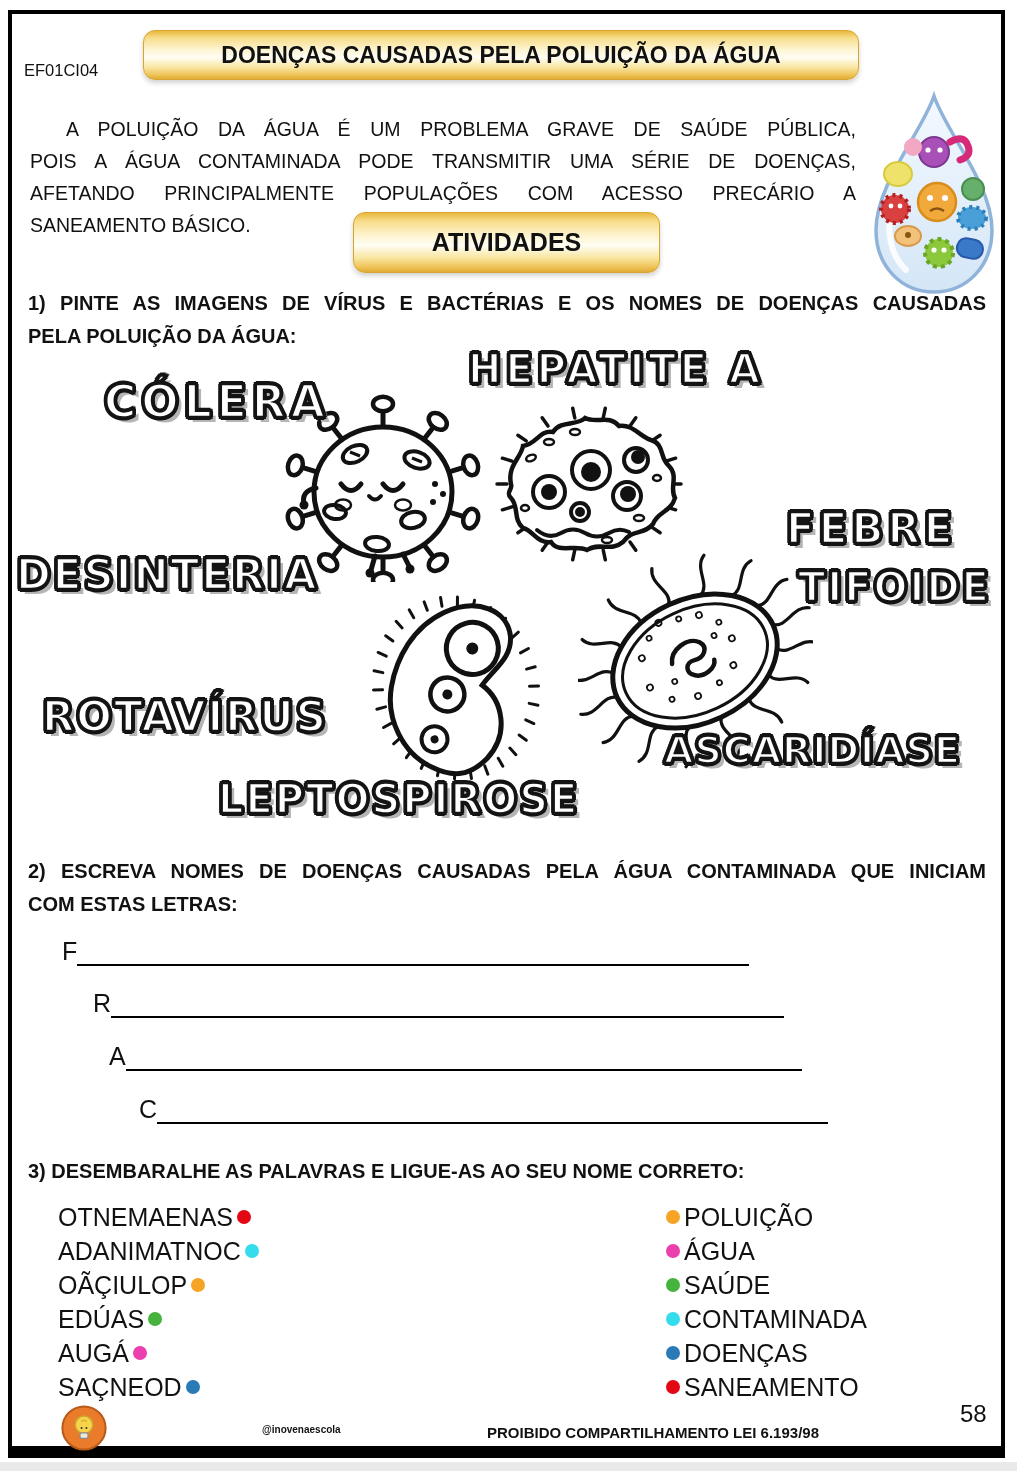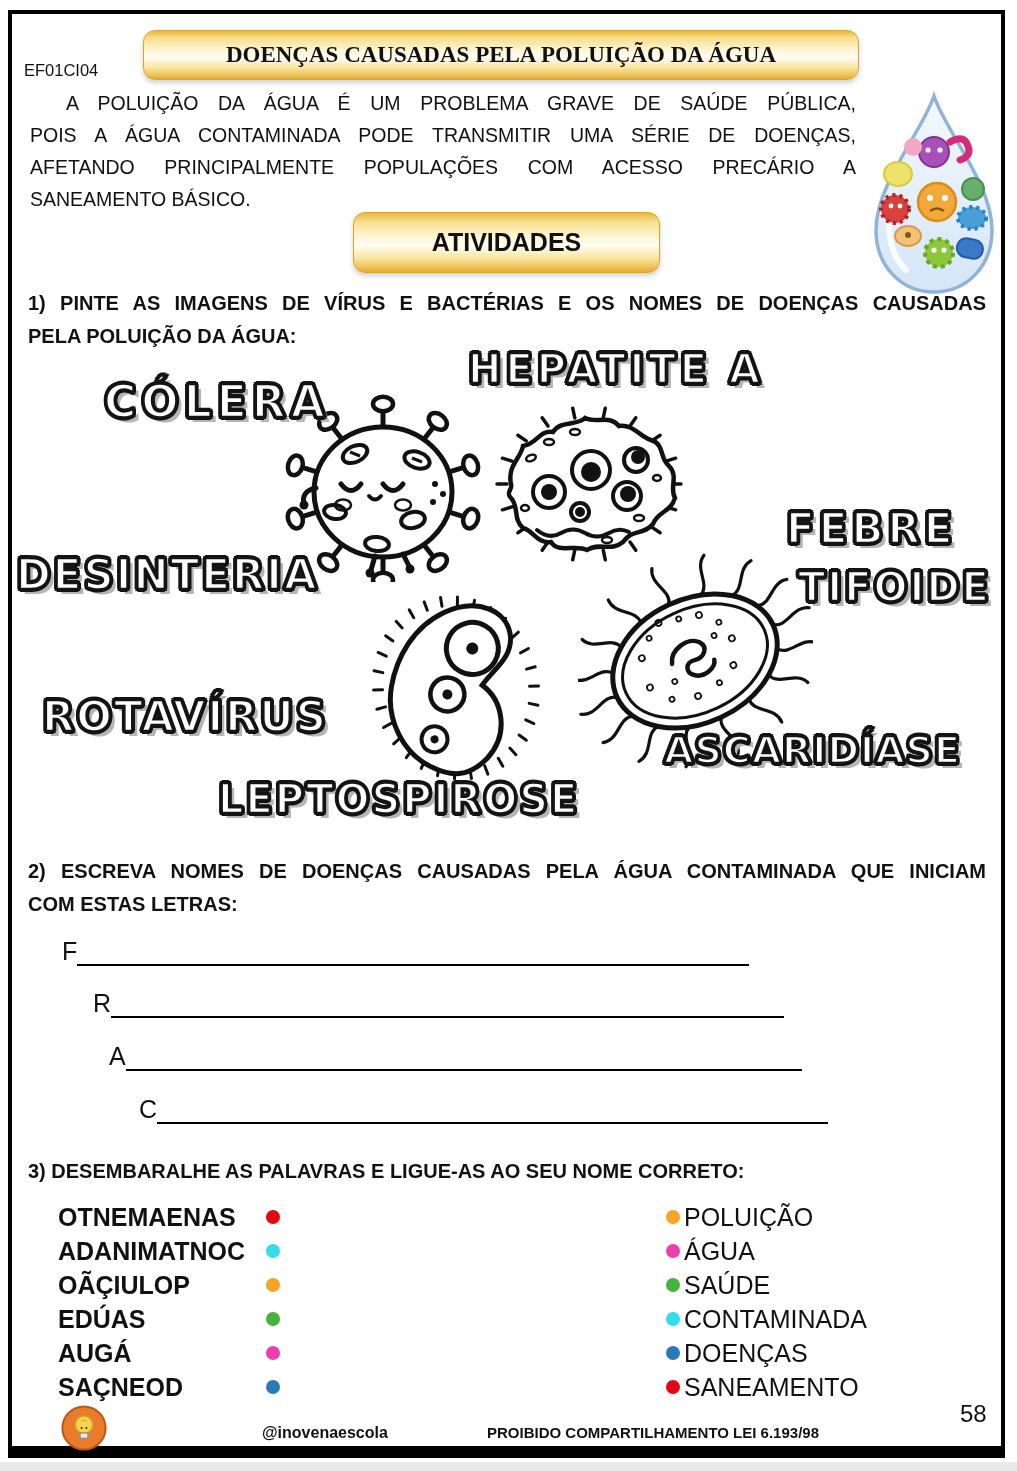--- a/index.html
+++ b/index.html
@@ -7,24 +7,24 @@
         font-family:"Liberation Sans",sans-serif;color:#111;}
   #frame{position:absolute;left:8px;top:10px;width:997px;height:1448px;box-sizing:border-box;
          border:4px solid #000;border-bottom-width:12px;}
   .bottom-strip{position:absolute;left:0;right:0;bottom:0;height:9px;background:#e9e9e9;}
 
   #code{position:absolute;left:24px;top:61px;font-size:16.5px;}
 
   .gold-banner{position:absolute;box-sizing:border-box;border:1px solid #d8a62f;border-radius:12px;
     background:linear-gradient(180deg,#e9b93d 0%,#f7dc8a 14%,#fdf4cf 38%,#fffdf4 55%,#f9e6a0 76%,#eec256 92%,#e0ad36 100%);
     box-shadow:0 3px 5px rgba(0,0,0,.18);display:flex;align-items:center;justify-content:center;}
-  #title-banner{left:143px;top:30px;width:716px;height:50px;font-size:23px;font-weight:bold;font-family:Liberation Serif, serif;}
+  #title-banner{left:143px;top:30px;width:716px;height:50px;font-size:23px;font-weight:bold;}
   #ativ-banner{left:353px;top:212px;width:307px;height:61px;font-size:25px;font-weight:bold;}
 
-  #intro{position:absolute;left:30px;top:87px;width:826px;font-size:19.5px;line-height:32px;}
+  #intro{position:absolute;left:30px;top:113px;width:826px;font-size:19.5px;line-height:32px;}
   .jl{text-align:justify;text-align-last:justify;}
   .indent{text-indent:36px;}
 
   .act-head{position:absolute;width:958px;font-size:20px;font-weight:bold;line-height:33px;}
   #a1-head{left:28px;top:287px;}
   #a2-head{left:28px;top:855px;}
   #a3-head{left:28px;top:1155px;width:980px;}
 
   #figure{position:absolute;left:0;top:340px;width:1017px;height:516px;}
   .bubble{position:absolute;font-family:"DejaVu Sans",sans-serif;font-weight:800;color:#fff;
@@ -54,27 +54,27 @@
   .write-row .rule{display:inline-block;height:30px;border-bottom:2.5px solid #000;}
   #row-f{left:62px;top:934px;}  #row-f .rule{width:672px;}
   #row-r{left:93px;top:986px;}  #row-r .rule{width:673px;}
   #row-a{left:109px;top:1039px;} #row-a .rule{width:676px;}
   #row-c{left:139px;top:1092px;} #row-c .rule{width:671px;}
 
   .match-col{position:absolute;}
   #col-left{left:58px;top:1200px;width:222px;}
   #col-right{left:666px;top:1200px;width:320px;}
   .match-row{display:flex;align-items:center;height:34px;font-size:25px;}
-  #col-left .match-row{justify-content:space-between;font-weight:bold;}
+  #col-left .match-row{justify-content:flex-start;}
   .dot{width:14px;height:14px;border-radius:50%;display:inline-block;flex:none;}
   #col-left .dot{margin-left:4px;}
   #col-right .dot{margin-right:4px;}
 
   #logo{position:absolute;left:60px;top:1404px;}
-  #handle{position:absolute;left:262px;top:1424px;font-size:16px;font-weight:bold;}
+  #handle{position:absolute;left:262px;top:1424px;font-size:10px;font-weight:bold;}
   #copyright{position:absolute;left:487px;top:1424px;font-size:15px;font-weight:bold;}
   #pagenum{position:absolute;left:960px;top:1400px;font-size:24px;}
 </style>
 </head>
 <body>
 
 <div id="page">
   <div id="frame"></div>
 
   <div id="code">EF01CI04</div>

